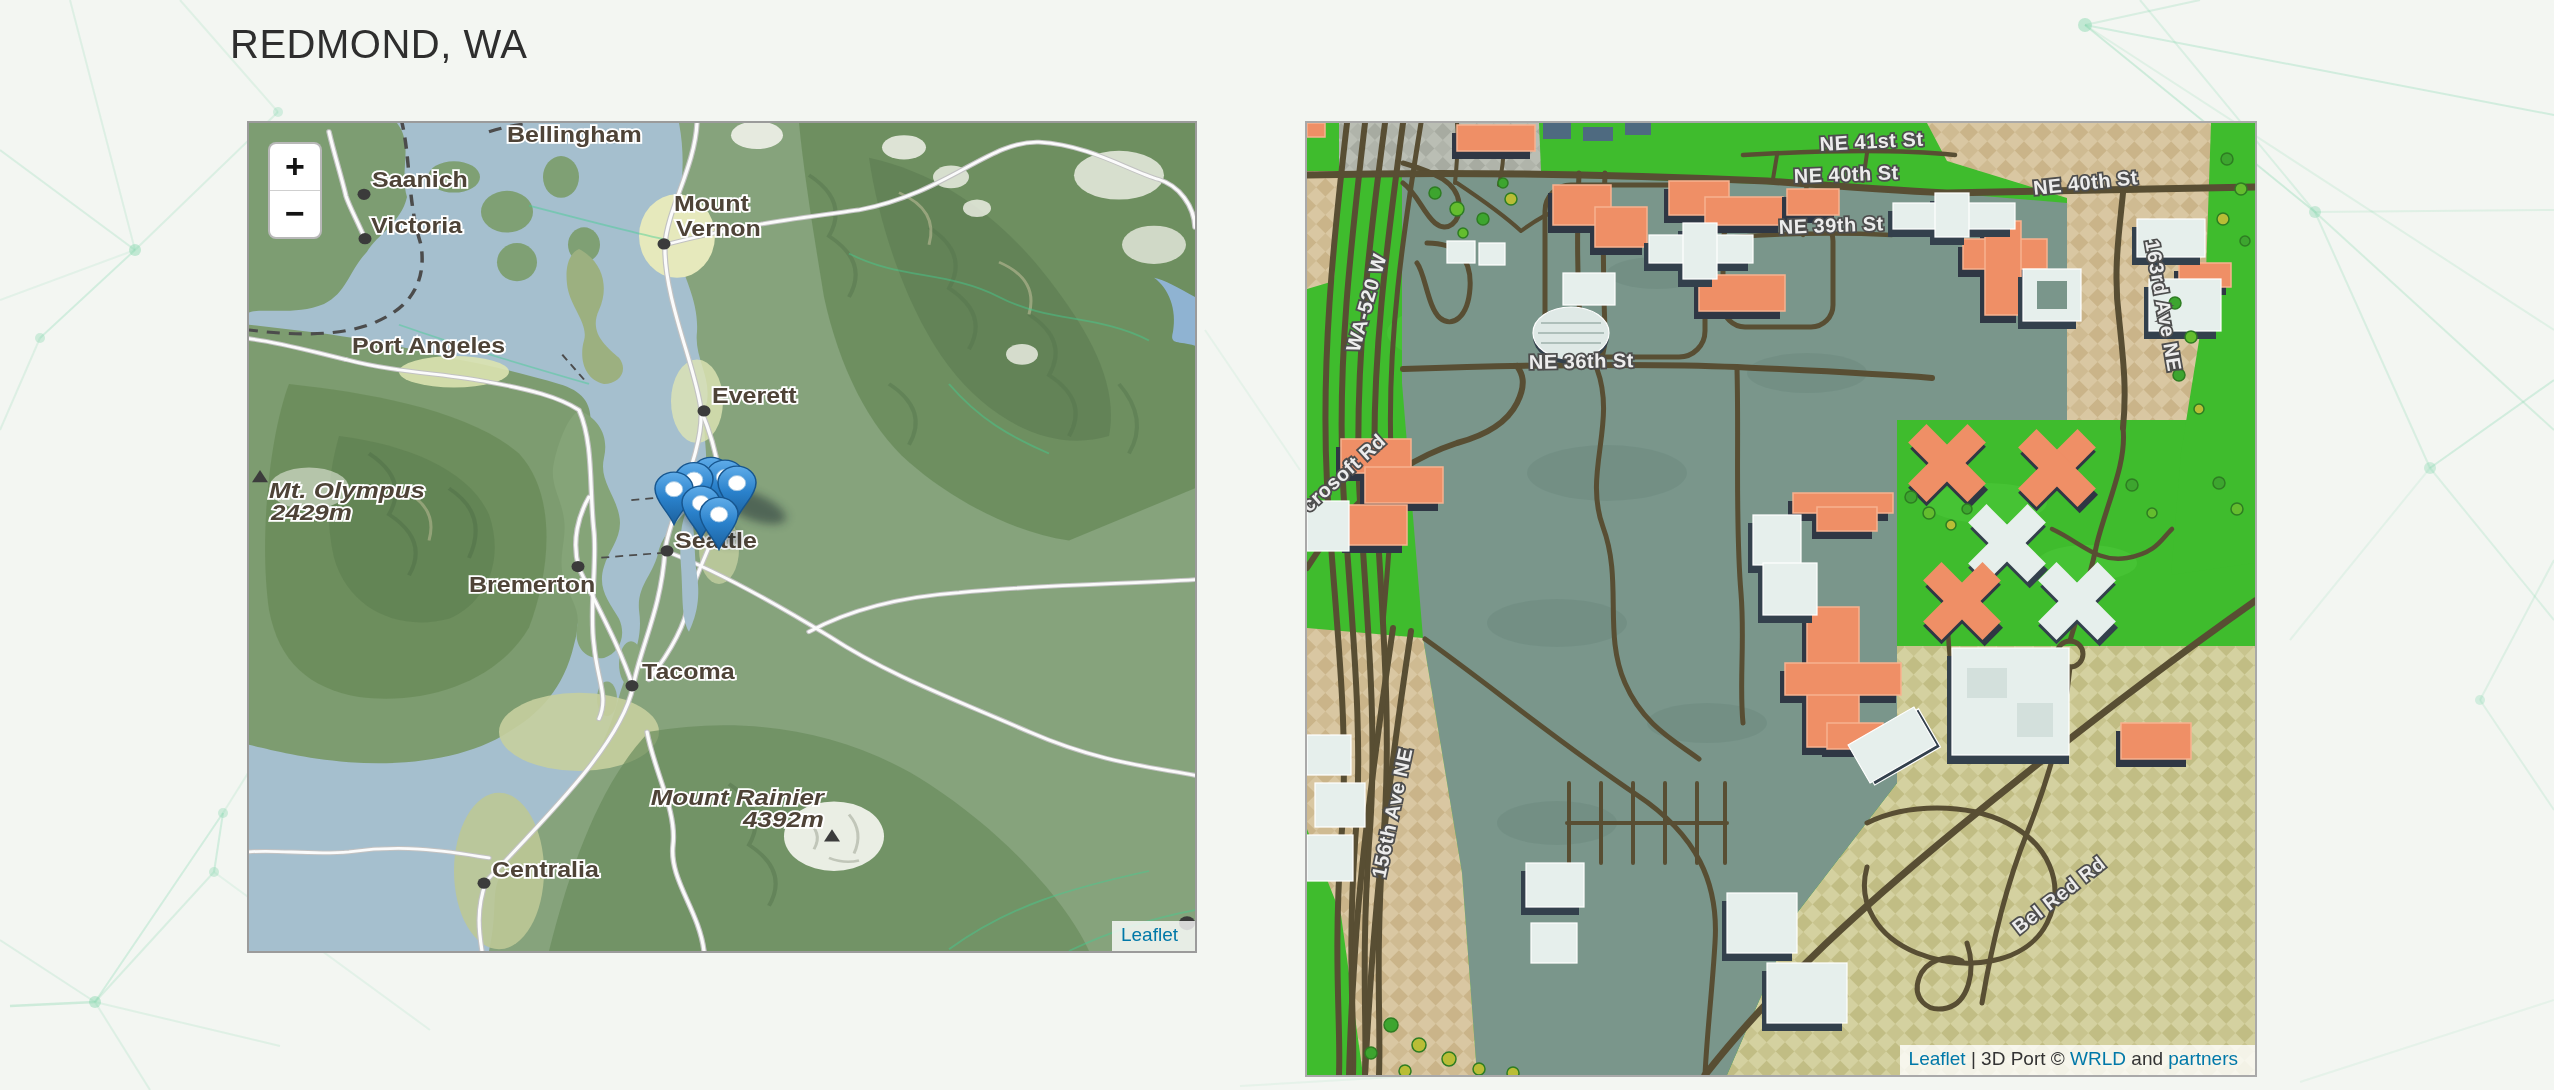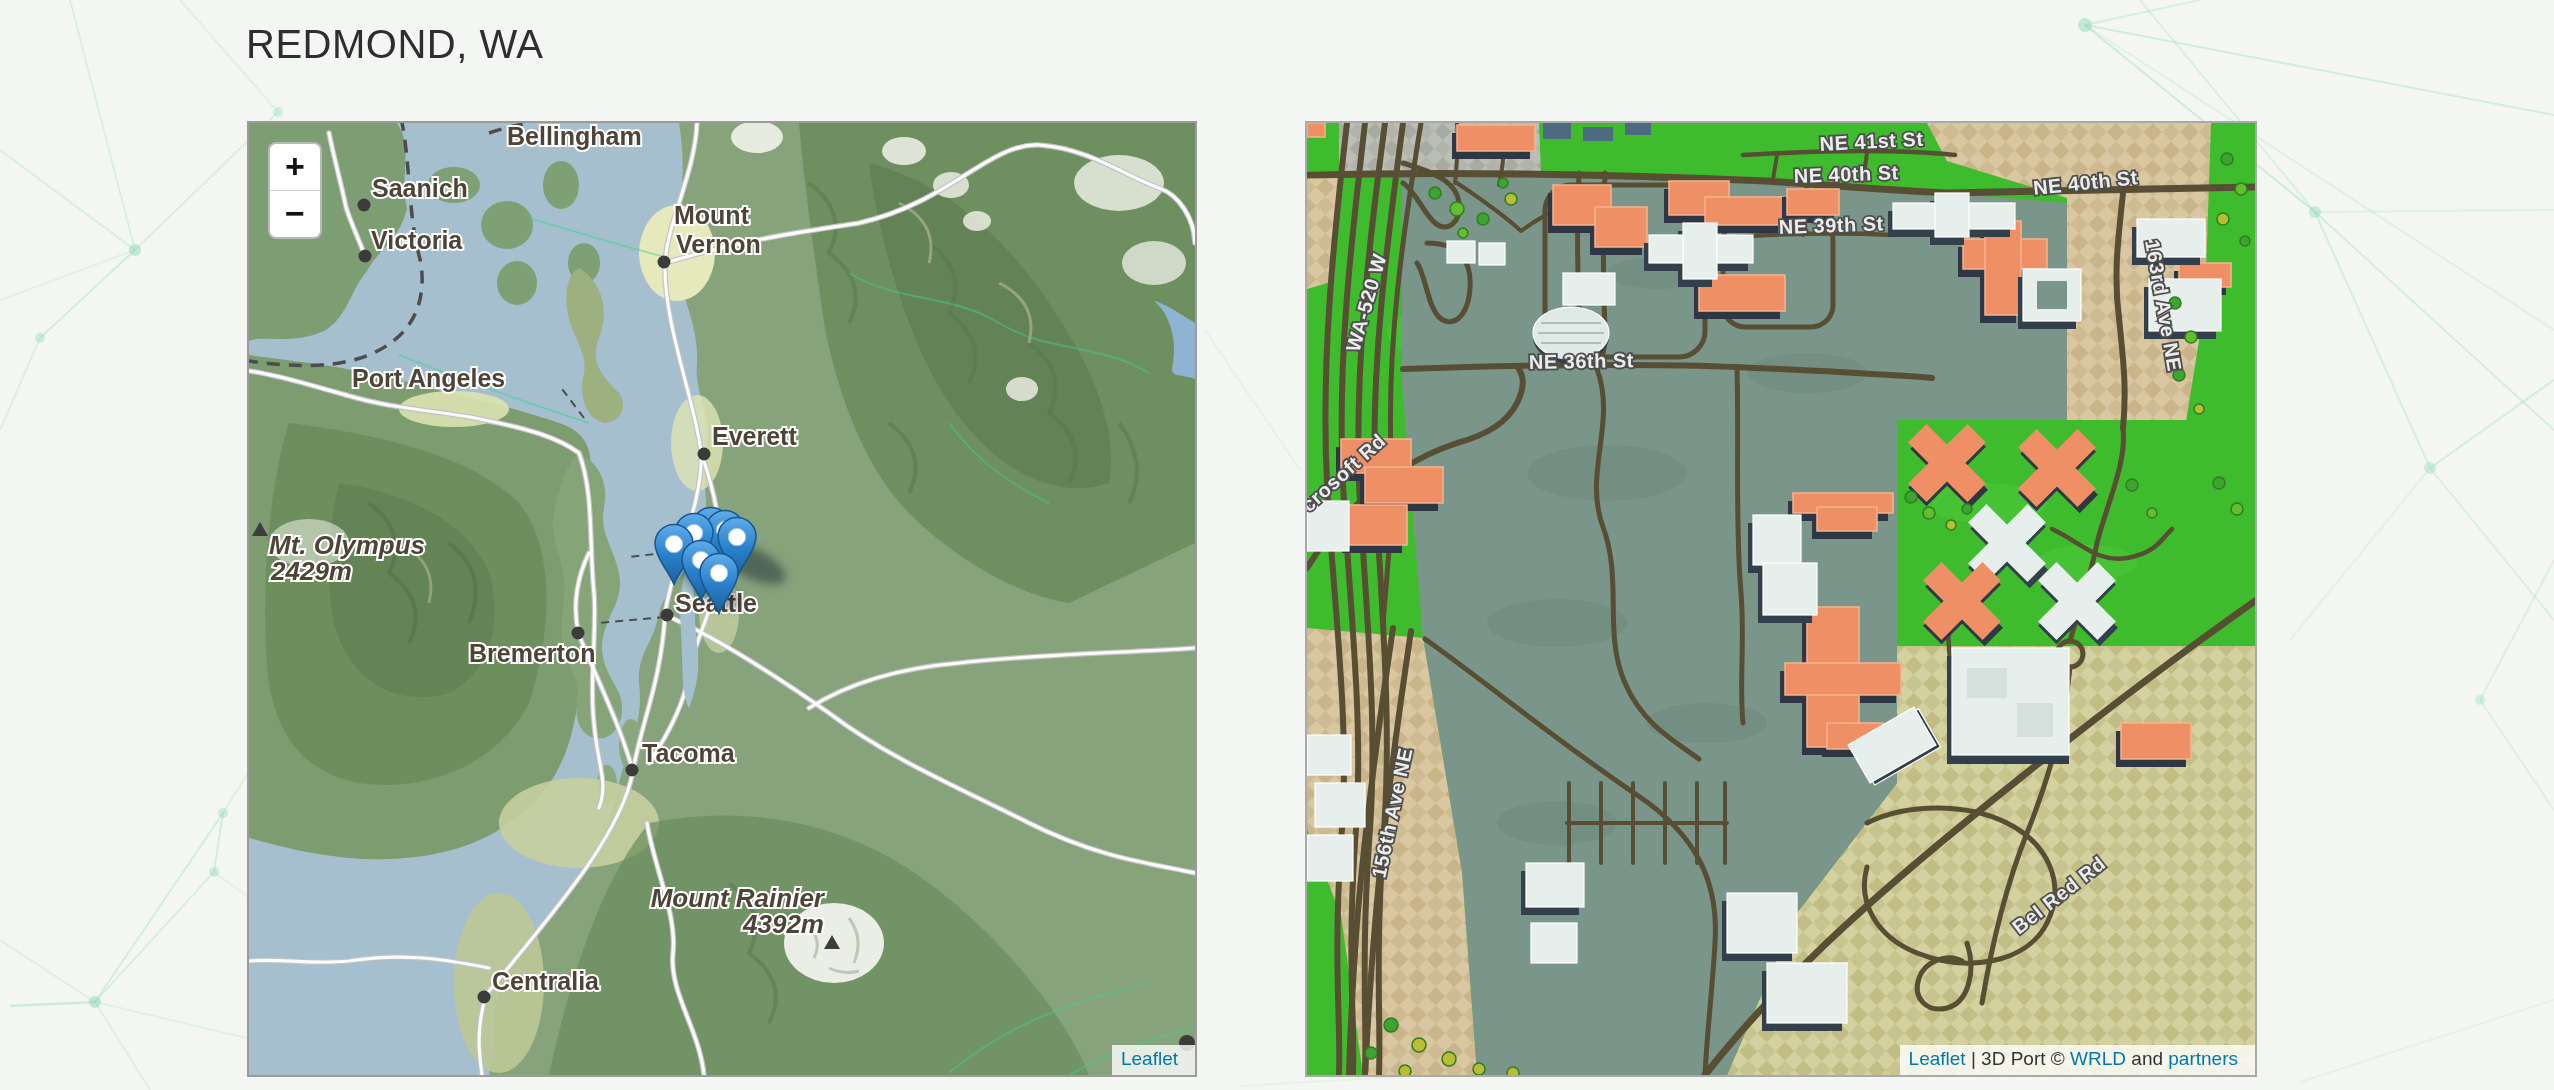--- a/index.html
+++ b/index.html
@@ -1,22 +1,22 @@
 <!DOCTYPE html>
 <html><head>
 <meta charset="utf-8">
 <style>
   html,body{margin:0;padding:0;background:#eef2ee;}
   .page{position:relative;width:2554px;height:1090px;background:#f3f6f2;overflow:hidden;
         font-family:"Liberation Sans","DejaVu Sans",sans-serif;}
   .bg-pattern{position:absolute;left:0;top:0;width:2554px;height:1090px;}
-  .page-title{position:absolute;left:246px;top:22px;margin:0;font-size:40px;font-weight:500;
+  .page-title{position:absolute;left:230px;top:22px;margin:0;font-size:40px;font-weight:500;
               color:#2e2e2e;letter-spacing:.5px;}
   .map{position:absolute;top:121px;box-sizing:border-box;background:#a5bfce;}
-  .map-left{left:247px;width:950px;height:956px;border:2px solid #9b9b9b;}
+  .map-left{left:247px;width:950px;height:832px;border:2px solid #9b9b9b;}
   .map-right{left:1305px;width:952px;height:956px;border:2px solid #a9a9a9;background:#3fbc2d;}
   .map svg.art{display:block;width:100%;height:100%;}
   .zoom-ctl{position:absolute;left:19px;top:19px;width:50px;background:#fff;
             border:2px solid rgba(0,0,0,.28);border-radius:8px;overflow:hidden;}
   .zbtn{display:block;height:46px;line-height:45px;text-align:center;font-size:34px;
         font-weight:700;color:#141414;cursor:pointer;user-select:none;text-decoration:none;}
   .zbtn.bottom{border-top:1px solid #cfcfcf;}
   .attr{position:absolute;right:0;bottom:0;background:rgba(255,255,255,.8);
         padding:3px 17px 5px 9px;font-size:19px;color:#333;white-space:pre;}
   .attr a{color:#0078a8;text-decoration:none;cursor:pointer;}

